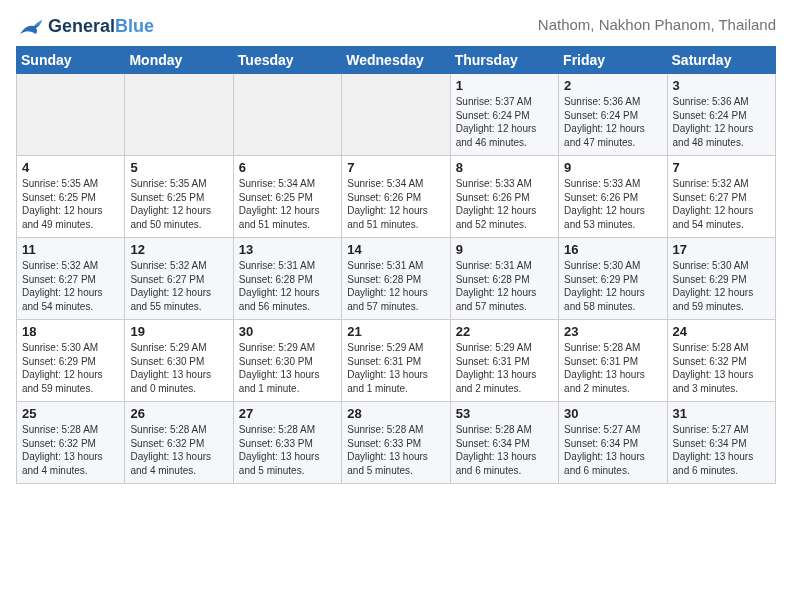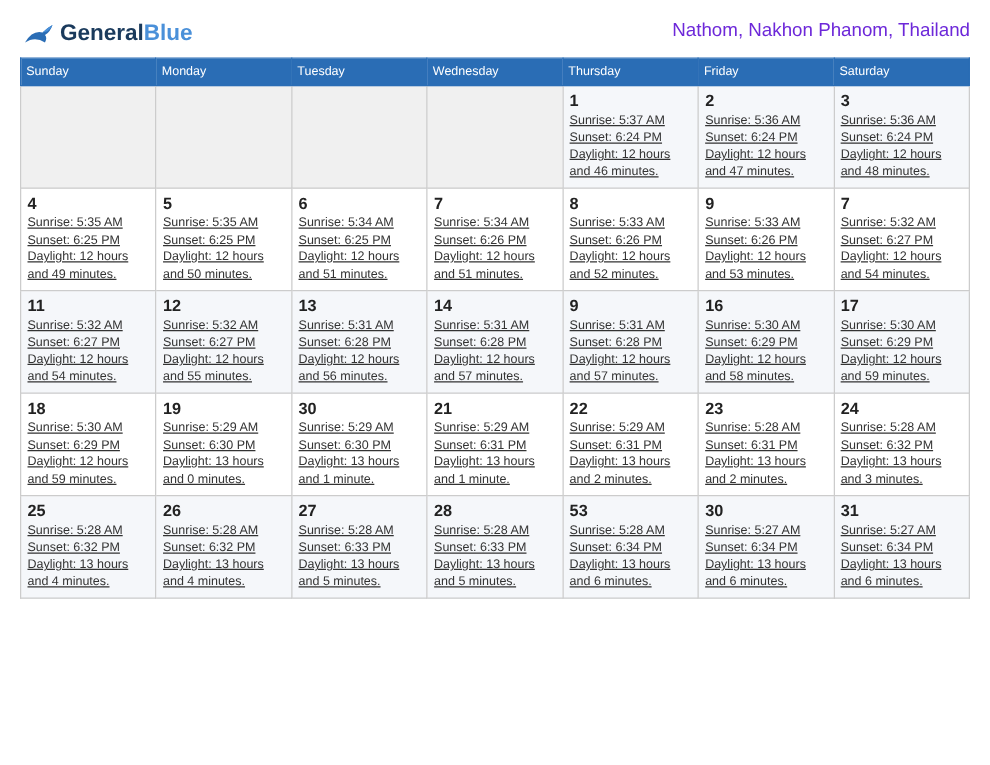--- a/index.html
+++ b/index.html
@@ -39,32 +39,32 @@
       text-align: right;
     }
     .cal-title {
       font-size: 36px;
       font-weight: bold;
       color: #1a3a5c;
       line-height: 1.1;
     }
     .cal-subtitle {
       font-size: 15px;
-      color: #6d28d9;
+      color: #737373;
     }
     table {
       width: 100%;
       border-collapse: collapse;
       table-layout: fixed;
     }
     thead th {
       background: #2a6db5;
       color: #fff;
-      font-size: 10px;
-      font-weight: normal;
+      font-size: 14px;
+      font-weight: bold;
       padding: 5px 4px;
       text-align: left;
       border: 1px solid #2a6db5;
     }
     tbody td {
       border: 1px solid #ccc;
       vertical-align: top;
       padding: 4px 5px;
       font-size: 10px;
       color: #222;
@@ -81,21 +81,20 @@
       font-size: 13px;
       font-weight: bold;
       color: #222;
       display: block;
       margin-bottom: 2px;
     }
     .day-info {
       font-size: 10px;
       color: #333;
       line-height: 1.35;
-      text-decoration: underline;
     }
     td.empty {
       background: #f0f0f0 !important;
     }
   </style>
 </head>
 <body>
 
 <div class="header">
   <div class="logo">

